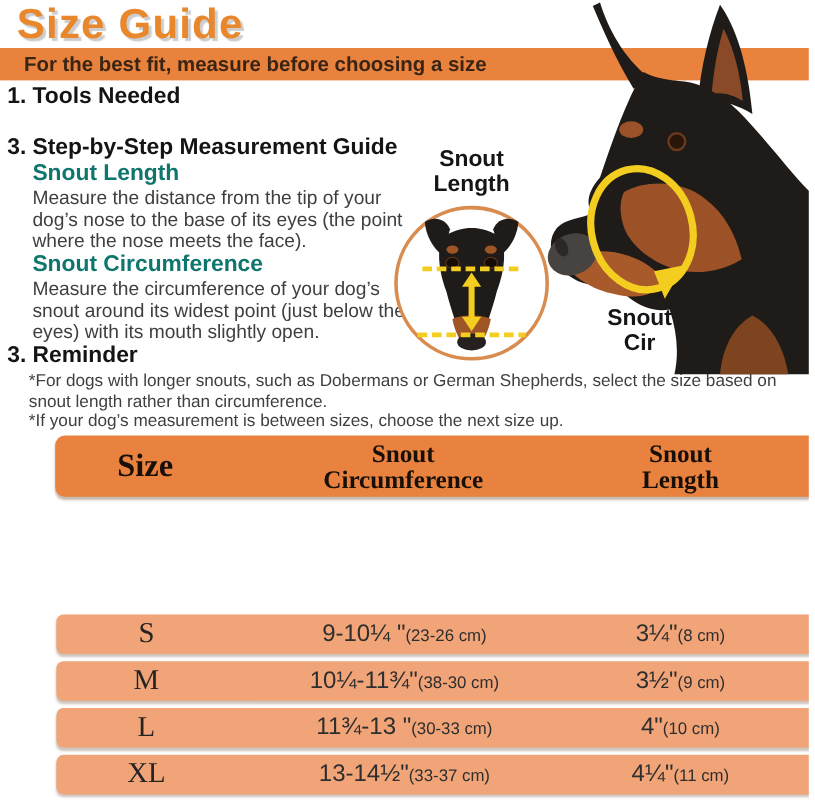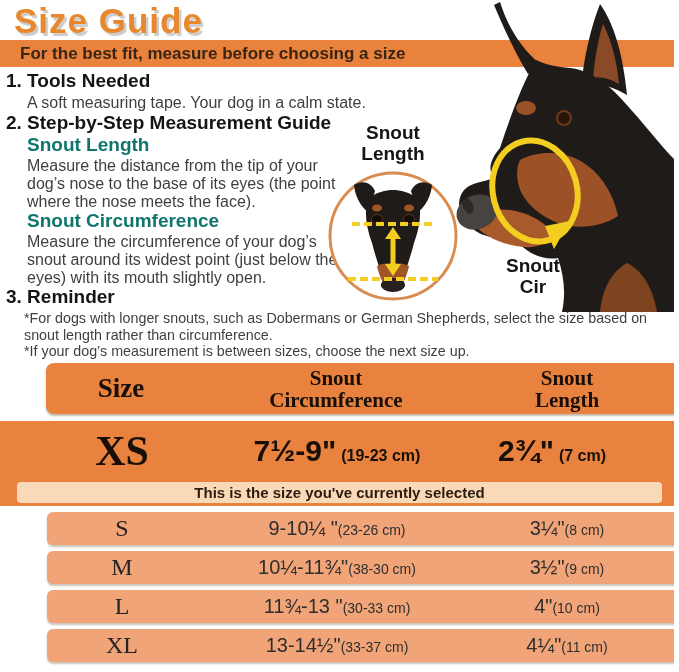--- a/index.html
+++ b/index.html
@@ -60,23 +60,22 @@
 
 <div class="page">
 
   <div class="title">Size Guide</div>
 
   <div class="top-banner">
     <span>For the best fit, measure before choosing a size</span>
   </div>
 
   <div class="sec-heading" style="top:70px">1. Tools Needed</div>
-  <div class="body-text" style="top:94px">A soft measuring tape. Your dog in a calm state.</div>
 
-  <div class="sec-heading" style="top:112px">2. Step-by-Step Measurement Guide</div>
+  <div class="sec-heading" style="top:112px">3. Step-by-Step Measurement Guide</div>
   <div class="sub-heading" style="top:134px">Snout Length</div>
   <div class="body-text" style="top:157px;width:332px">Measure the distance from the tip of your dog’s nose to the base of its eyes (the point where the nose meets the face).</div>
 
   <div class="sub-heading" style="top:210px">Snout Circumference</div>
   <div class="body-text" style="top:233px;width:332px">Measure the circumference of your dog’s snout around its widest point (just below the eyes) with its mouth slightly open.</div>
 
   <div class="sec-heading" style="top:286px">3. Reminder</div>
   <div class="notes">
     <div>*For dogs with longer snouts, such as Dobermans or German Shepherds, select the size based on snout length rather than circumference.</div>
     <div>*If your dog’s measurement is between sizes, choose the next size up.</div>
@@ -139,32 +138,20 @@
     <div class="cell">
       <span class="hline">Snout</span>
       <span class="hline">Circumference</span>
     </div>
     <div class="cell len">
       <span class="hline">Snout</span>
       <span class="hline">Length</span>
     </div>
   </div>
 
-  <div class="xs-band">
-    <div class="xs-grid grid3" style="height:60px">
-      <div class="cell xs-size">XS</div>
-      <div class="cell">
-        <span class="xs-val">7½-9"</span><span class="xs-cm">(19-23 cm)</span>
-      </div>
-      <div class="cell len">
-        <span class="xs-val">2¾"</span><span class="xs-cm">(7 cm)</span>
-      </div>
-    </div>
-    <div class="selected-note">This is the size you've currently selected</div>
-  </div>
 
   <div class="row grid3 r0">
     <div class="cell row-size">S</div>
     <div class="cell"><span class="row-val">9-10¼ "</span><span class="row-cm">(23-26 cm)</span></div>
     <div class="cell len"><span class="row-val">3¼"</span><span class="row-cm">(8 cm)</span></div>
   </div>
 
   <div class="row grid3 r1">
     <div class="cell row-size">M</div>
     <div class="cell"><span class="row-val">10¼-11¾"</span><span class="row-cm">(38-30 cm)</span></div>

